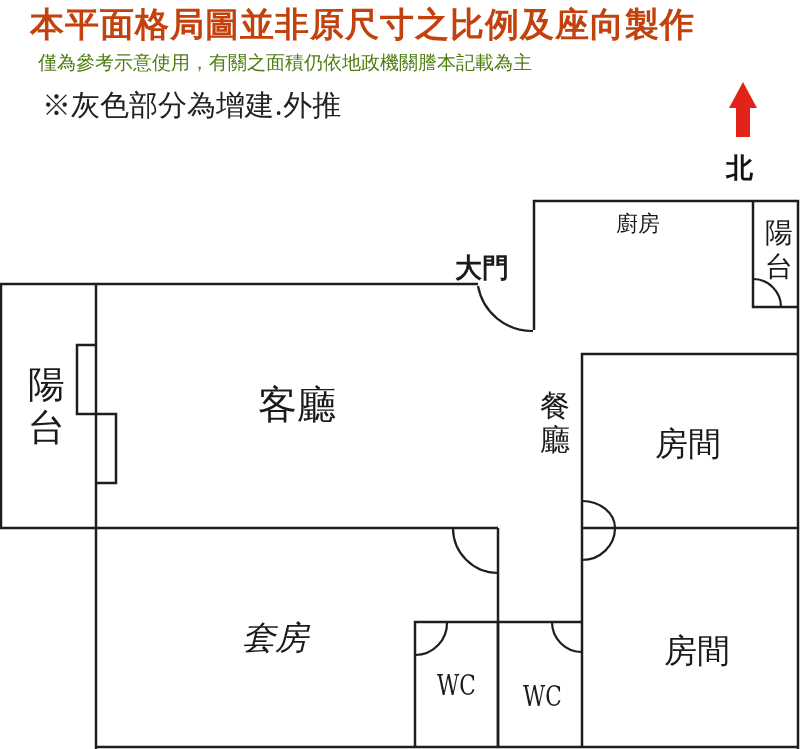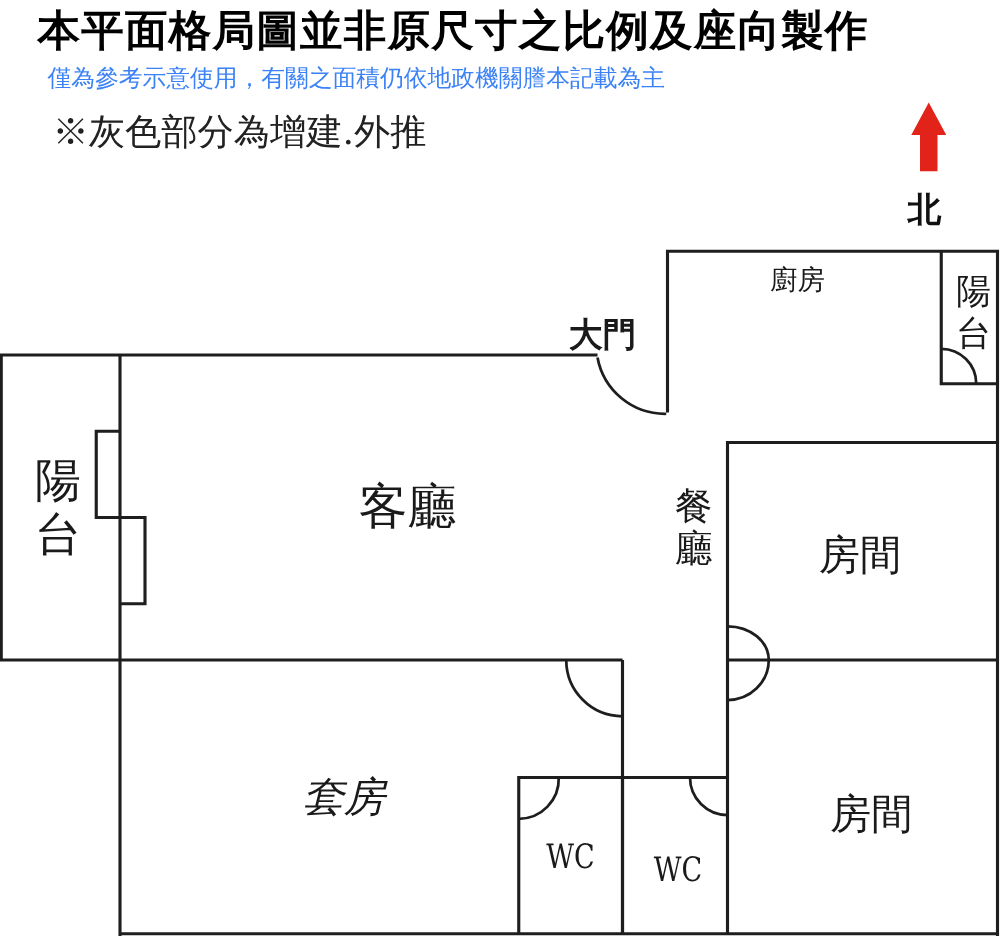--- a/index.html
+++ b/index.html
@@ -1,18 +1,18 @@
 <!DOCTYPE html>
 <html><head>
 <meta charset="utf-8">
 <style>
   html, body { margin:0; padding:0; background:#ffffff; }
   body { width:800px; height:749px; position:relative; overflow:hidden; font-family:"DejaVu Serif", serif; color:#1a1a1a; }
-  .title { position:absolute; left:30px; top:2px; font-family:Liberation Sans, sans-serif; font-weight:bold; font-size:34px; letter-spacing:1px; white-space:nowrap; color:#000000;text-align:center; }
-  .subtitle { position:absolute; left:38px; top:50px; font-size:19px; white-space:nowrap; color:#3b82f6; }
+  .title { position:absolute; left:30px; top:2px; font-family:Liberation Sans, sans-serif; font-weight:bold; font-size:34px; letter-spacing:1px; white-space:nowrap; color:#c2410c;text-align:center; }
+  .subtitle { position:absolute; left:38px; top:50px; font-size:19px; white-space:nowrap; color:#4d7c0f; }
   .note { position:absolute; left:22px; top:86px; font-size:29px; white-space:nowrap; color:#222;margin-left:20px; }
   .north-label { position:absolute; left:726px; top:150px; font-family:"DejaVu Sans", sans-serif; font-weight:bold; font-size:27px; color:#111; }
   svg.plan { position:absolute; left:0; top:0; }
   .lbl { position:absolute; white-space:nowrap; color:#1a1a1a; }
 </style>
 </head>
 <body>
 
 <div class="title">本平面格局圖並非原尺寸之比例及座向製作</div>
 <div class="subtitle">僅為參考示意使用，有關之面積仍依地政機關謄本記載為主</div>
@@ -67,19 +67,19 @@
     <path d="M552,622 A30,30 0 0 0 582,652"></path>
   </g>
 </svg>
 
 <div class="north-label">北</div>
 
 <div class="lbl" style="left:616px; top:209px; font-size:22px;">廚房</div>
 <div class="lbl" style="left:455px; top:250px; font-size:27px;font-weight:bold;">大門</div>
 <div class="lbl" style="left:765px; top:216px; font-size:28px; width:30px; line-height:34px; white-space:normal; word-break:break-all;">陽台</div>
 <div class="lbl" style="left:28px; top:363px; font-size:37px; width:42px; line-height:43px; white-space:normal; word-break:break-all;">陽台</div>
-<div class="lbl" style="left:258px; top:378px; font-size:39px;margin-left:29px;">客廳</div>
+<div class="lbl" style="left:258px; top:378px; font-size:39px;">客廳</div>
 <div class="lbl" style="left:540px; top:389px; font-size:30px; width:34px; line-height:34px; white-space:normal; word-break:break-all;">餐廳</div>
 <div class="lbl" style="left:655px; top:422px; font-size:33px;">房間</div>
 <div class="lbl" style="left:664px; top:629px; font-size:33px;">房間</div>
 <div class="lbl" style="left:242px; top:616px; font-size:33px;font-style:italic;">套房</div>
 <div class="lbl" style="left:437px; top:670px; font-size:27px; transform:scaleX(0.8); transform-origin:left;">WC</div>
 <div class="lbl" style="left:523px; top:681px; font-size:27px; transform:scaleX(0.8); transform-origin:left;">WC</div>
 
 </body></html>

